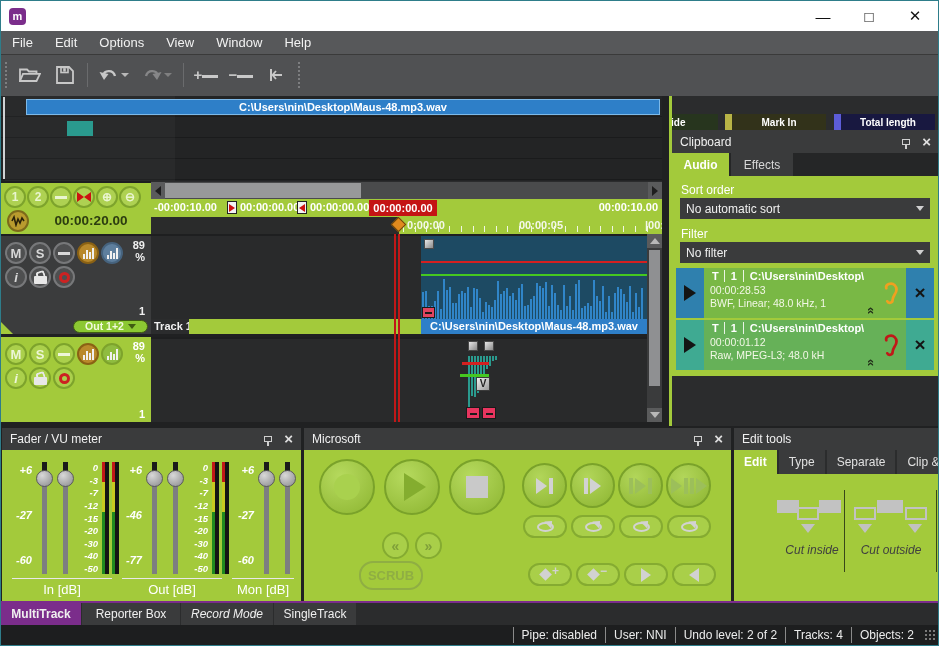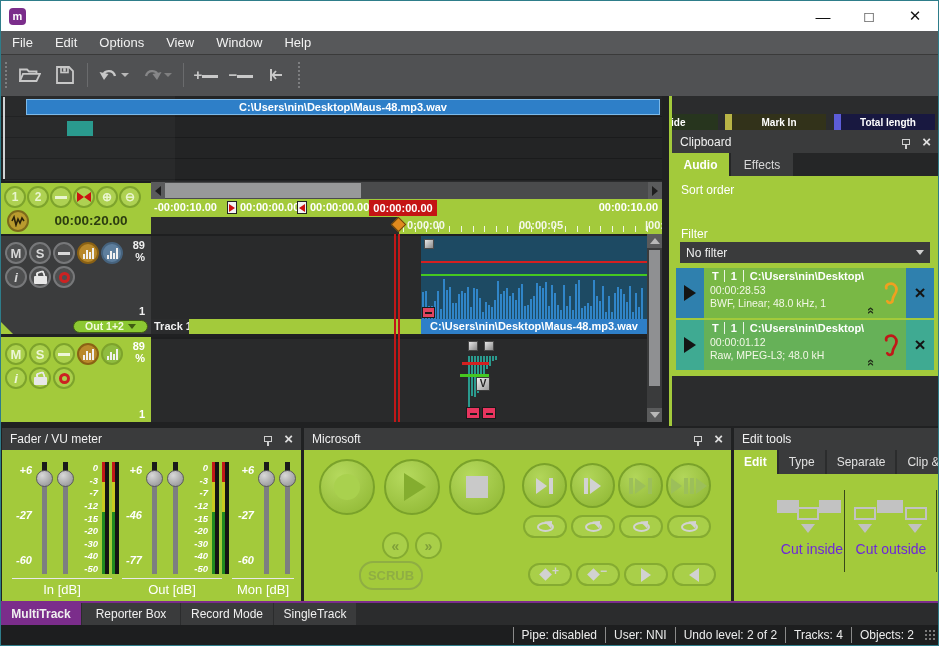--- a/index.html
+++ b/index.html
@@ -175,21 +175,21 @@
   .et-tabs{position:absolute;left:0;top:22px;width:100%;height:24px;background:#2b2c2d;display:flex;overflow:hidden;}
   .et-tab{height:100%;display:flex;align-items:center;justify-content:center;font-size:12px;padding:0 10px;white-space:nowrap;}
   .et-tab.active{background:#a3ca3b;color:#fff;font-weight:bold;}
   .et-tab.idle{background:#3a3b3c;color:#e0e0e0;margin-left:2px;}
   .etool{position:absolute;width:90px;text-align:center;}
   .eticon{position:relative;height:34px;margin-bottom:6px;}
   .erect{position:absolute;width:22px;height:13px;}
   .efill{background:#c2c2c2;}
   .eline{border:2px solid #c2c2c2;}
   .earr{position:absolute;width:0;height:0;border-left:7px solid transparent;border-right:7px solid transparent;border-top:9px solid #c2c2c2;}
-  .etlabel{color:#6d28d9;font-size:14px;}
+  .etlabel{color:#404040;font-size:12px;font-style:italic;}
   .etsep{position:absolute;top:62px;width:1px;height:82px;background:#39471a;}
   
   .purpline{left:0;top:600px;width:937px;height:2px;background:#7b2d8b;}
   .btab{position:absolute;top:602px;height:22px;display:flex;align-items:center;justify-content:center;font-size:12px;color:#f0f0f0;}
   .btab.active{background:#7b2d8b;font-weight:bold;}
   .btab.idle{background:#3a3b3c;}
   .statusbar{left:0;top:624px;width:937px;height:20px;background:#1d1e1f;display:flex;align-items:center;color:#ececec;font-size:12px;}
   .st-left{padding-left:6px;}
   .st-right{margin-left:auto;display:flex;height:100%;align-items:center;}
   .st-seg{border-left:1px solid #8a8a8a;padding:0 8px;height:16px;display:flex;align-items:center;}
@@ -596,20 +596,24 @@
       <span class="ptools">
         <span class="pin"></span>
         <span class="xicon">×</span>
       </span>
     </div>
     <div class="cb-tabs">
       <span class="cb-tab active" style="width:57px;">Audio</span>
       <span class="cb-tab idle" style="width:62px;">Effects</span>
     </div>
     <span class="cb-label" style="top:53px;">Sort order</span>
+    <div class="cb-dd" style="top:68px;">
+      <span>No automatic sort</span>
+        <b></b>
+    </div>
     <span class="cb-label" style="top:97px;">Filter</span>
     <div class="cb-dd" style="top:112px;">
       <span>No filter</span>
         <b></b>
     </div>
 
     <div class="cbitem" style="top:138px;background:#79b845;">
       <span class="cbplay" style="background:#2f80ae;">
           <i></i>
         </span>
@@ -869,21 +873,21 @@
         </div>
         <span class="etsep" style="left:202px;top:16px;"></span>
       </div>
     </div>
   </div>
 
   <div class="a purpline"></div>
   <div class="a" style="left:0;top:602px;width:937px;height:22px;background:#2b2c2d;"></div>
   <span class="a btab active" style="left:0;width:80px;">MultiTrack</span>
   <span class="a btab idle" style="left:81px;width:98px;">Reporter Box</span>
-  <span class="a btab idle" style="left:180px;width:92px;">Record Mode</span>
+  <span class="a btab idle" style="left:180px;width:92px;font-style:italic;">Record Mode</span>
   <span class="a btab idle" style="left:273px;width:82px;">SingleTrack</span>
 
   <div class="a statusbar">
     <span class="st-right">
       <span class="st-seg">Pipe: disabled</span>
       <span class="st-seg">User: NNI</span>
       <span class="st-seg">Undo level: 2 of 2</span>
       <span class="st-seg">Tracks: 4</span>
       <span class="st-seg">Objects: 2</span>
       <span class="st-grip"></span>

